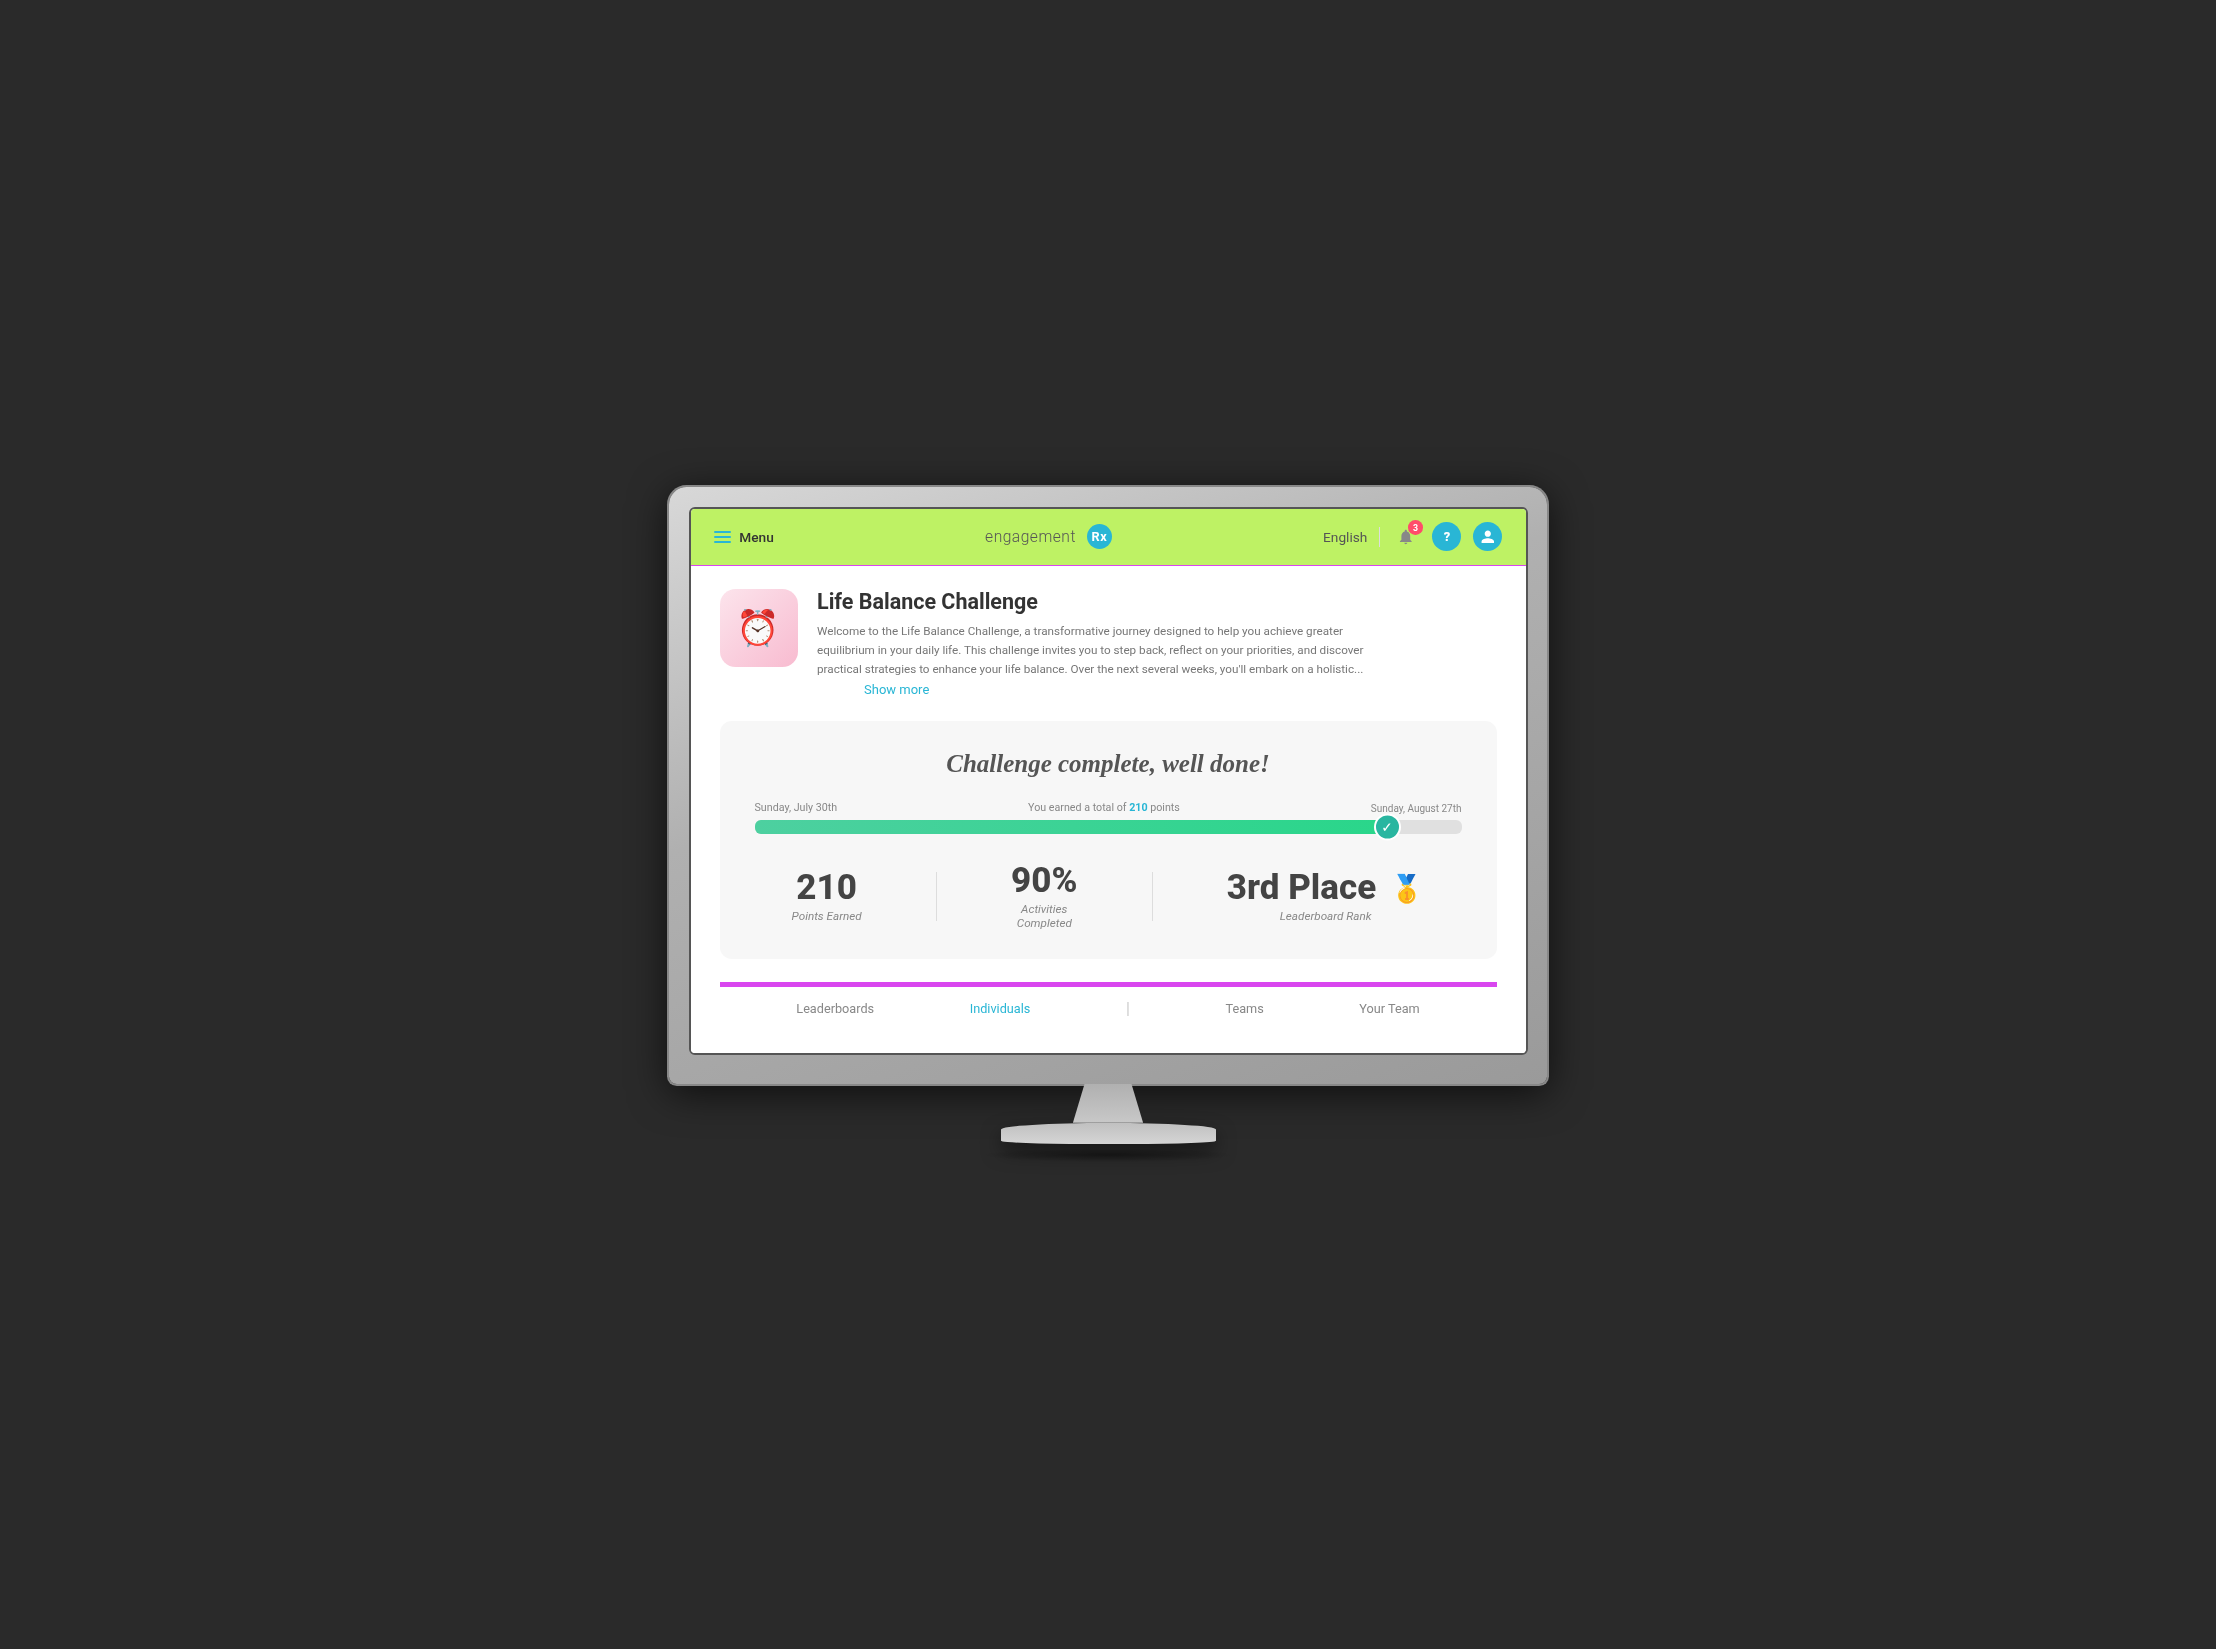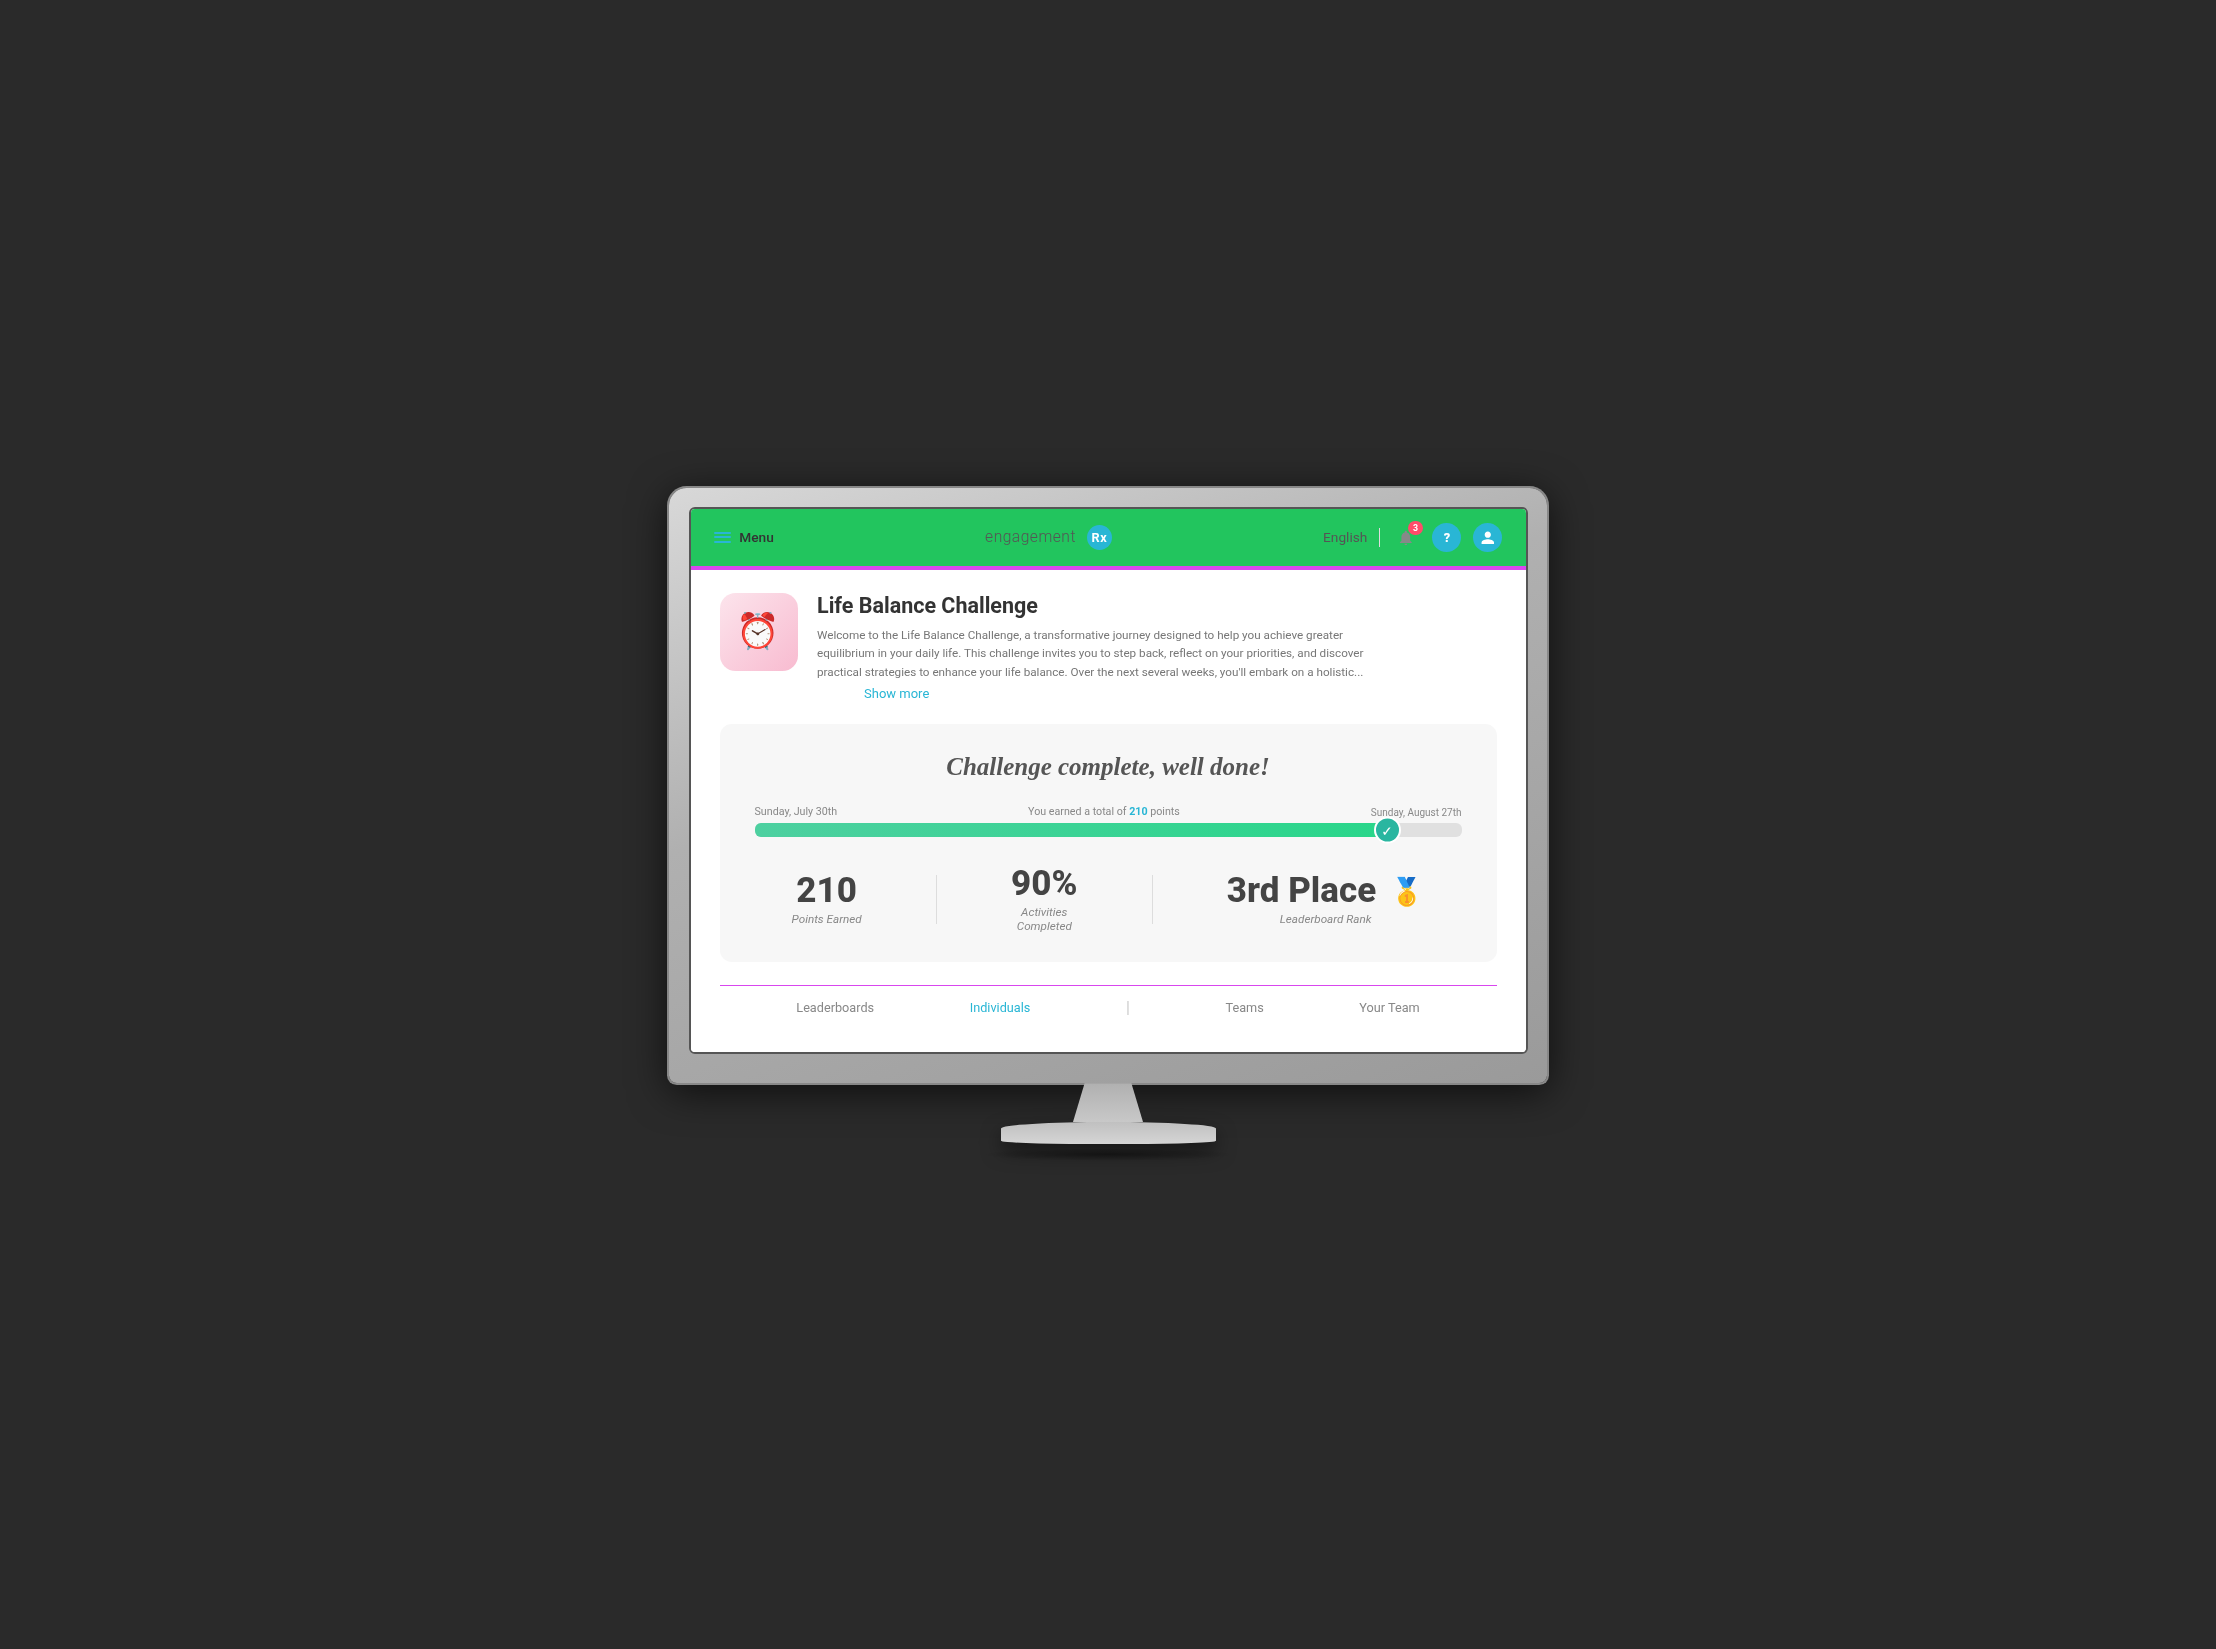--- a/index.html
+++ b/index.html
@@ -63,22 +63,22 @@
       background: radial-gradient(ellipse, rgba(0,0,0,0.4) 0%, transparent 70%);
       margin-top: 3.9px;
     }
 
     
     .app-header {
       display: flex;
       align-items: center;
       justify-content: space-between;
       padding: 13.7px 23.4px;
-      border-bottom: 4px solid #d946ef;
-      background: #22c55e;
+      border-bottom: 1px solid #d946ef;
+      background: #bef264;
     }
 
     .header-left {
       display: flex;
       align-items: center;
       gap: 7.8px;
     }
 
     .menu-icon {
       display: flex;
@@ -363,21 +363,21 @@
       margin-left: 5.9px;
       vertical-align: middle;
     }
 
     
     .leaderboard-bar {
       display: flex;
       justify-content: space-around;
       align-items: center;
       padding: 11.7px 29px;
-      border-top: 1px solid #d946ef;
+      border-top: 5px solid #d946ef;
       background: #fff;
     }
 
     .lb-item {
       font-size: 12.7px;
       color: #888;
       cursor: pointer;
     }
 
     .lb-item.active {

